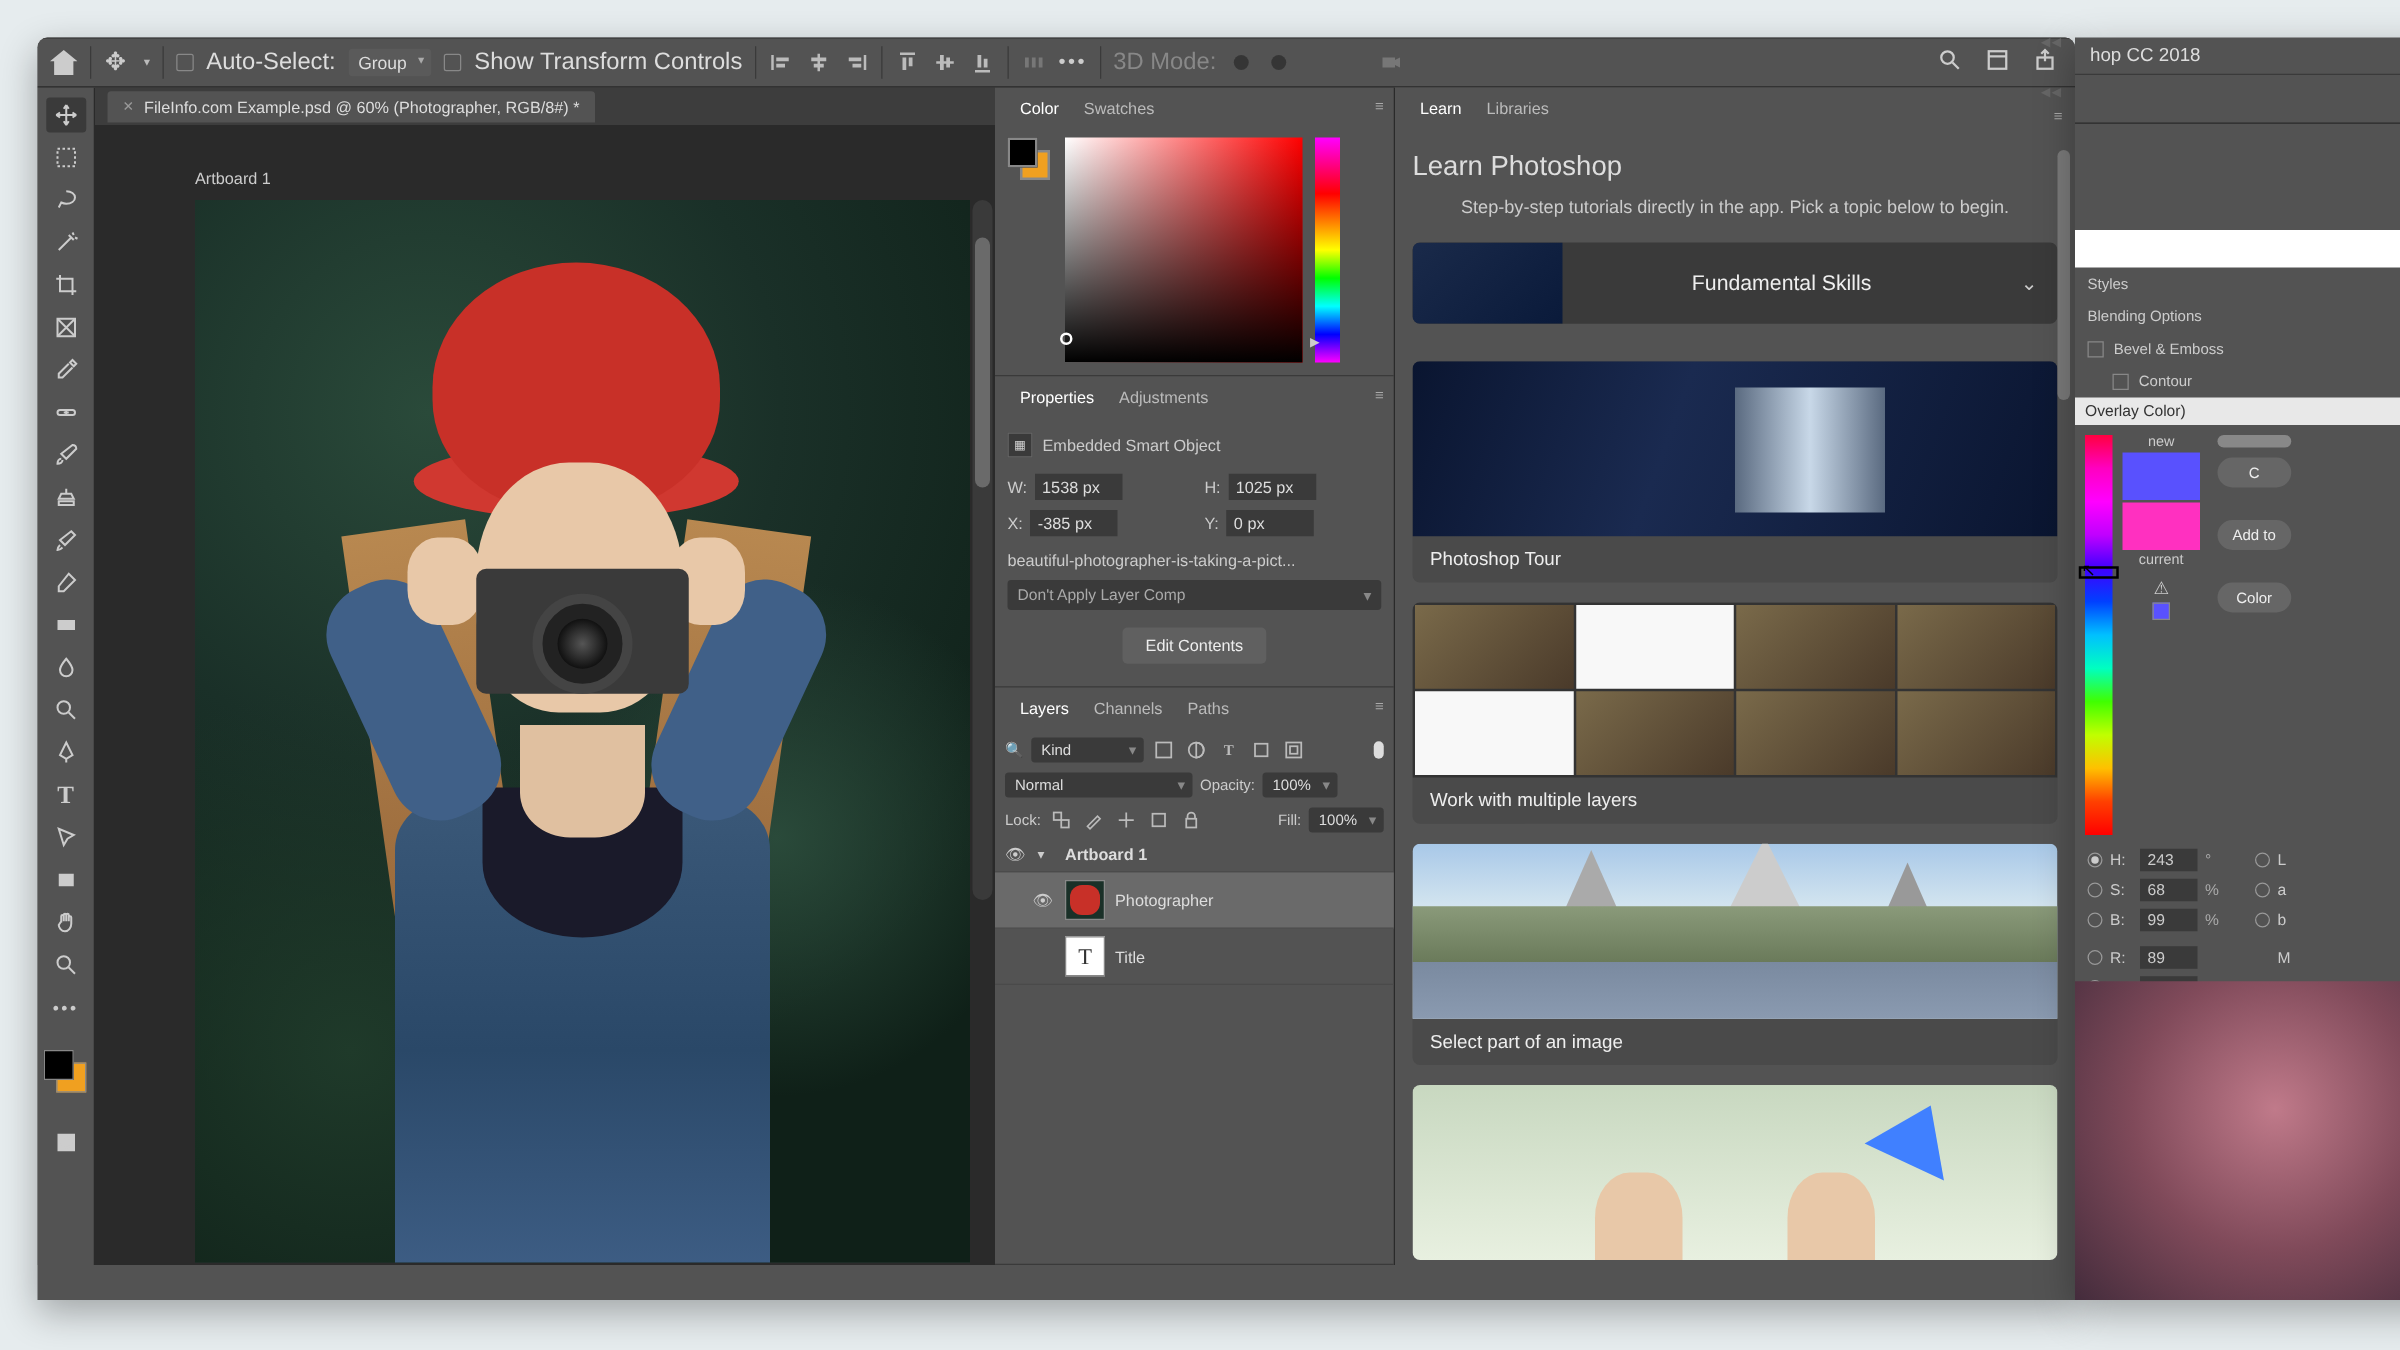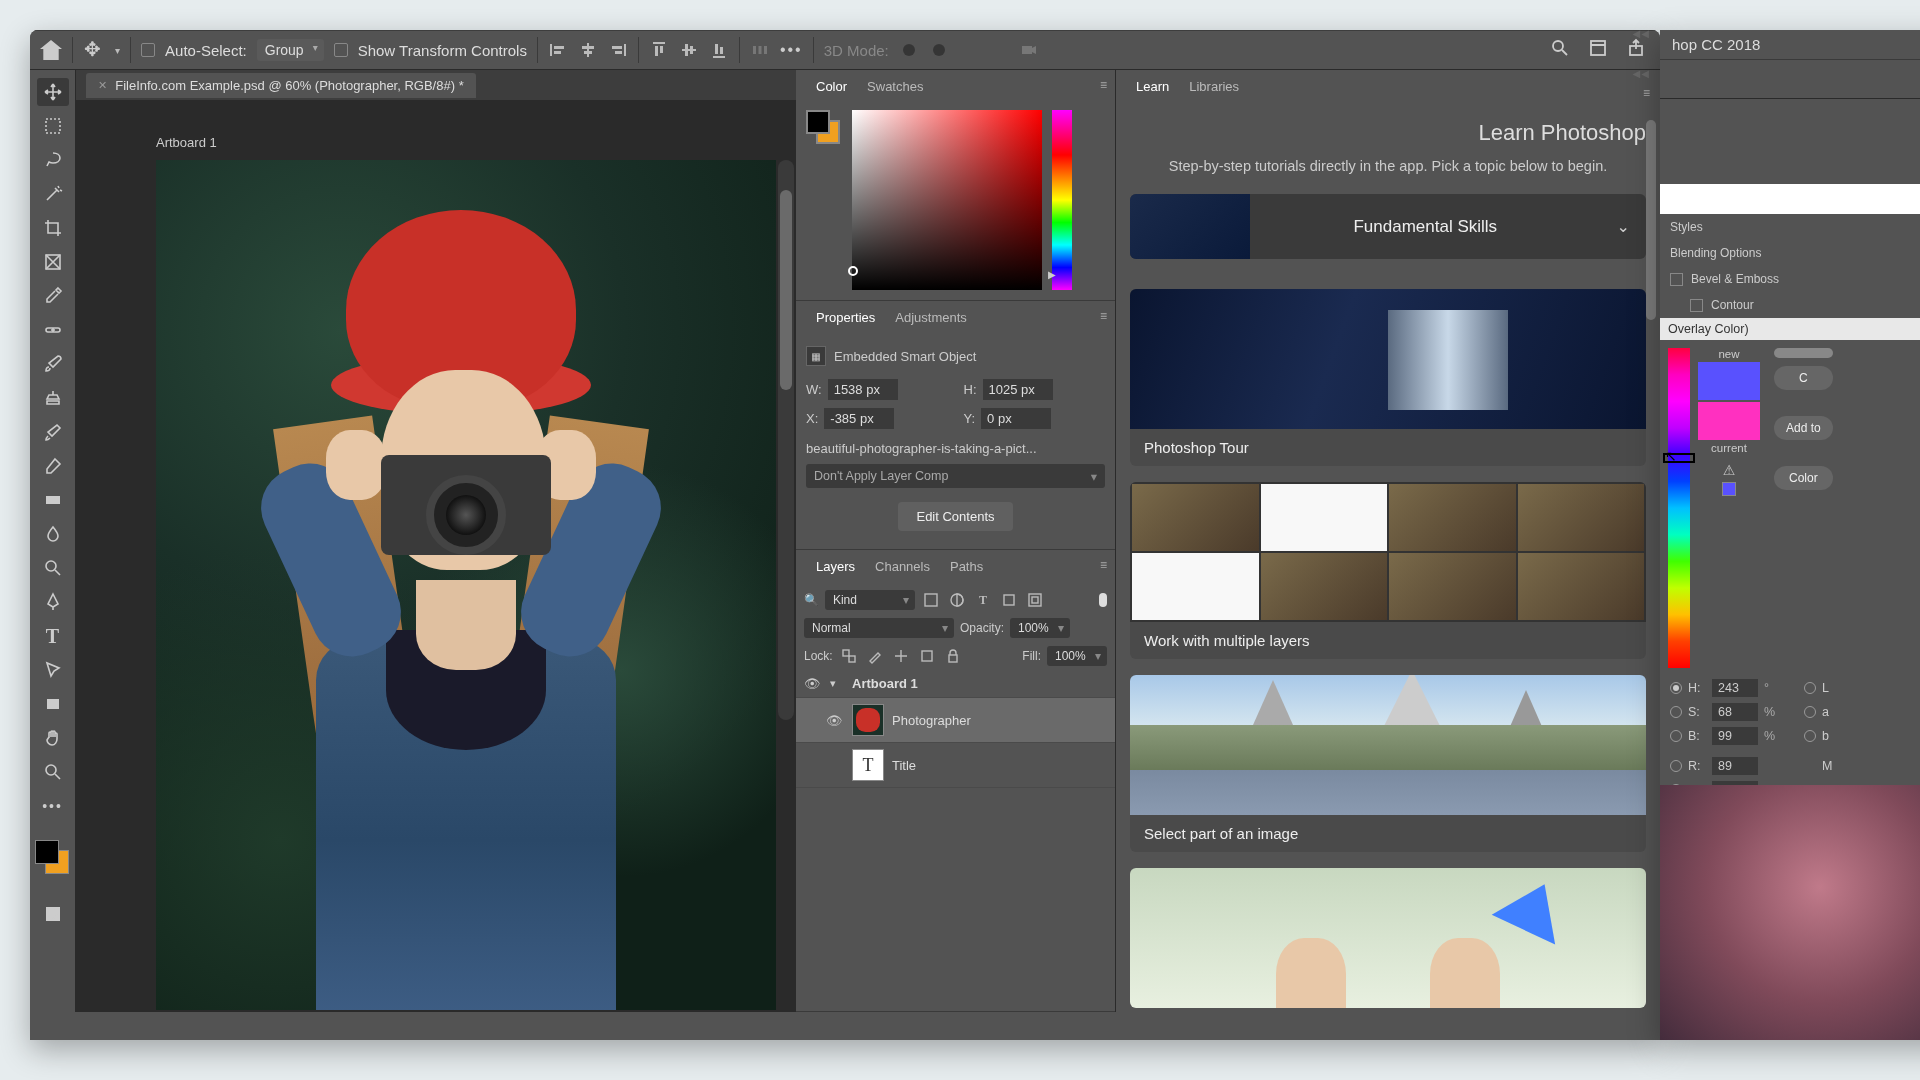--- a/index.html
+++ b/index.html
@@ -12,21 +12,21 @@
 .tmin{background:#febc2e}
 .tmax{background:#28c840}
 .title{position:absolute;left:0;right:0;text-align:center;color:#ddd;font-size:15px;font-weight:400}
 .optbar{height:40px;background:#535353;border-top:1px solid #3d3d3d;border-bottom:1px solid #2a2a2a;display:flex;align-items:center;padding:0 10px;gap:10px;position:relative}
 .home{width:22px;height:20px;background:#ccc;clip-path:polygon(50% 0,100% 45%,85% 45%,85% 100%,15% 100%,15% 45%,0 45%)}
 .divv{width:1px;height:26px;background:#3a3a3a}
 .moveicon{position:relative;width:22px;height:22px}
 .moveicon:before{content:"✥";color:#ccc;font-size:20px;position:absolute;left:1px;top:-2px}
 .dd{color:#bbb;font-size:10px}
 .chk{width:14px;height:14px;border:1px solid #888;border-radius:2px;display:inline-block;vertical-align:middle}
-.optlbl{color:#ddd;font-size:15px}
+.optlbl{color:#ddd;font-size:19px}
 .select{background:#5a5a5a;color:#ddd;padding:3px 20px 3px 8px;font-size:14px;border-radius:3px;position:relative}
 .select:after{content:"▾";position:absolute;right:6px;top:3px;color:#aaa;font-size:10px}
 .alignicon{width:20px;height:20px;position:relative}
 .alignicon svg{width:20px;height:20px}
 .alignicon path,.alignicon rect{fill:#bbb}
 .alignicon.dim{opacity:.35}
 .ellipsis{color:#ccc;font-size:16px;letter-spacing:2px}
 .rightopt{position:absolute;right:14px;display:flex;gap:18px;align-items:center}
 .rightopt svg{width:20px;height:20px}
 .rightopt path,.rightopt rect,.rightopt circle{fill:none;stroke:#ccc;stroke-width:1.8}
@@ -107,21 +107,21 @@
 .titem{display:flex;align-items:center;padding:6px 8px;gap:8px;border-bottom:1px solid #4a4a4a}
 .titem.sel{background:#6a6a6a}
 .eye{width:18px;color:#ccc}
 .chev{width:14px;color:#ccc;font-size:11px}
 .lthumb{width:32px;height:32px;background:#1a3028;border:1px solid #888;position:relative;overflow:hidden}
 .lthumb.t{background:#fff;display:flex;align-items:center;justify-content:center;color:#333;font-size:18px;font-family:serif}
 .lthumb.r{background-image:linear-gradient(45deg,#ccc 25%,transparent 25%,transparent 75%,#ccc 75%),linear-gradient(45deg,#ccc 25%,#fff 25%,#fff 75%,#ccc 75%);background-size:10px 10px;background-position:0 0,5px 5px}
 .learnpanel{flex:1;background:#535353;padding:0;overflow:hidden}
 .ltabs{height:30px;display:flex;align-items:flex-end;padding:0 10px}
 .lbody{padding:10px 14px;color:#ddd}
-.lh1{text-align:right;font-size:22px;font-weight:500;margin:10px 0}
+.lh1{text-align:left;font-size:22px;font-weight:500;margin:10px 0}
 .lp{text-align:center;font-size:14.5px;color:#ccc;margin:6px 10px 18px;line-height:1.4}
 .bigcard{background:#3a3a3a;border-radius:6px;display:flex;align-items:center;margin-bottom:30px;overflow:hidden}
 .bigthumb{width:120px;height:65px;background:linear-gradient(135deg,#1a2a4a,#0a1a3a)}
 .bigtitle{flex:1;text-align:center;color:#eee;font-size:17px}
 .bigchev{padding:0 16px;color:#ccc;font-size:16px}
 .card{margin-bottom:16px;border-radius:6px;overflow:hidden;background:#4a4a4a}
 .cthumb{height:140px;background:#1a2a4a;position:relative}
 .cthumb.room{background:linear-gradient(110deg,#0a1530 0,#1a2a50 40%,#0a1530 100%)}
 .roomdoor{position:absolute;left:50%;top:15%;width:120px;height:100px;background:linear-gradient(90deg,#5a6a80,#c8d8e8,#5a6a80)}
 .cthumb.layers{display:grid;grid-template-columns:1fr 1fr 1fr 1fr;grid-template-rows:1fr 1fr;gap:2px;padding:2px;background:#333}

